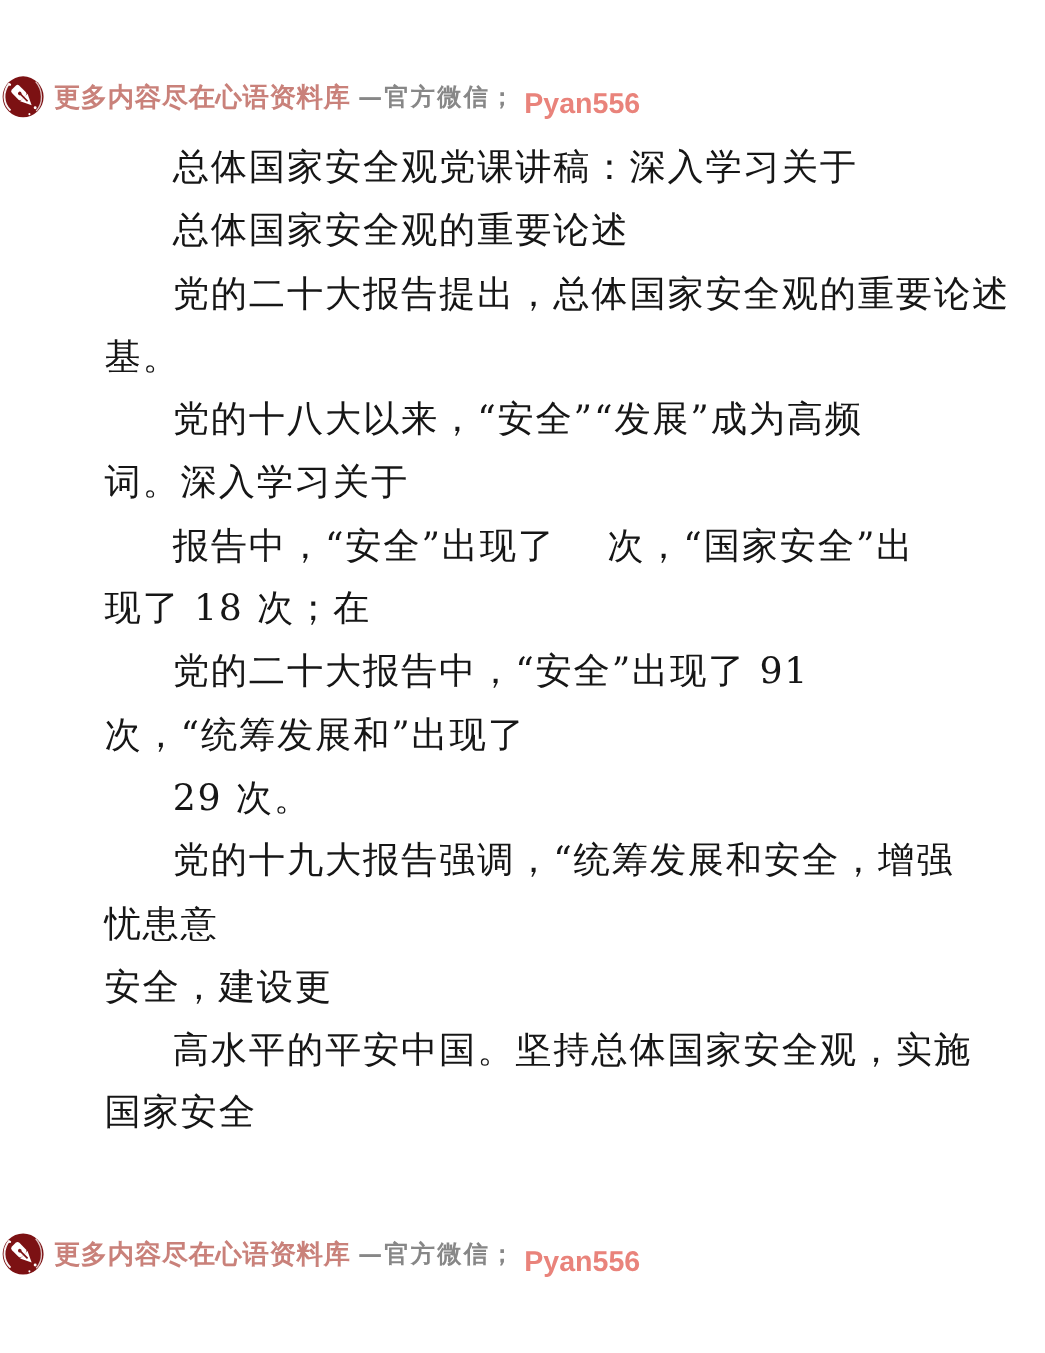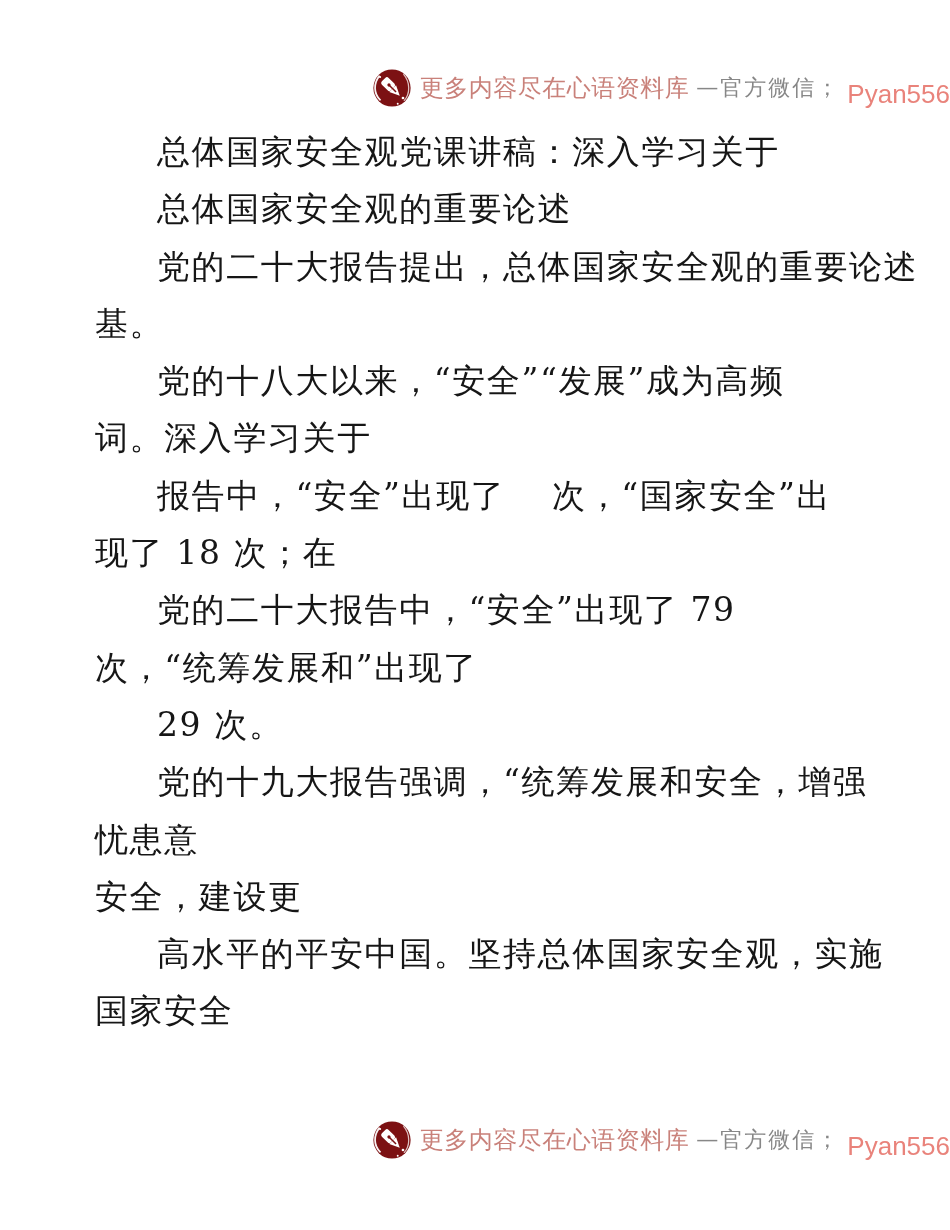--- a/index.html
+++ b/index.html
@@ -11,23 +11,24 @@
     overflow: hidden;
     font-family: "DejaVu Serif", "Liberation Serif", serif;
   }
   
   .watermark {
     position: absolute;
     left: 0;
     right: 0;
     display: flex;
     align-items: center;
-    justify-content: flex-end;
+    justify-content: flex-start;
     gap: 7px;
     height: 44px;
+    font-weight: bold;
   }
   .watermark.header { top: 66px; }
   .watermark.footer { top: 1118px; }
   .wm-logo { width: 42px; height: 42px; flex: 0 0 auto; display: block; }
   .wm-brand {
     font-size: 24px;
     letter-spacing: 0.5px;
     color: var(--brand-color, #c9817a);
     white-space: pre;
   }
@@ -86,21 +87,21 @@
 
   <div class="doc-body">
       <div class="doc-line indent">总体国家安全观党课讲稿：深入学习关于</div>
       <div class="doc-line indent">总体国家安全观的重要论述</div>
       <div class="doc-line indent">党的二十大报告提出，总体国家安全观的重要论述</div>
       <div class="doc-line">基。</div>
       <div class="doc-line indent">党的十八大以来，“安全”“发展”成为高频</div>
       <div class="doc-line">词。深入学习关于</div>
       <div class="doc-line indent">报告中，“安全”出现了　 次，“国家安全”出</div>
       <div class="doc-line">现了 18 次；在</div>
-      <div class="doc-line indent">党的二十大报告中，“安全”出现了 79</div>
+      <div class="doc-line indent">党的二十大报告中，“安全”出现了 91</div>
       <div class="doc-line">次，“统筹发展和”出现了</div>
       <div class="doc-line indent">29 次。</div>
       <div class="doc-line indent">党的十九大报告强调，“统筹发展和安全，增强</div>
       <div class="doc-line">忧患意</div>
       <div class="doc-line">安全，建设更</div>
       <div class="doc-line indent">高水平的平安中国。坚持总体国家安全观，实施</div>
       <div class="doc-line">国家安全</div>
     </div>
 
   <div class="watermark footer">

